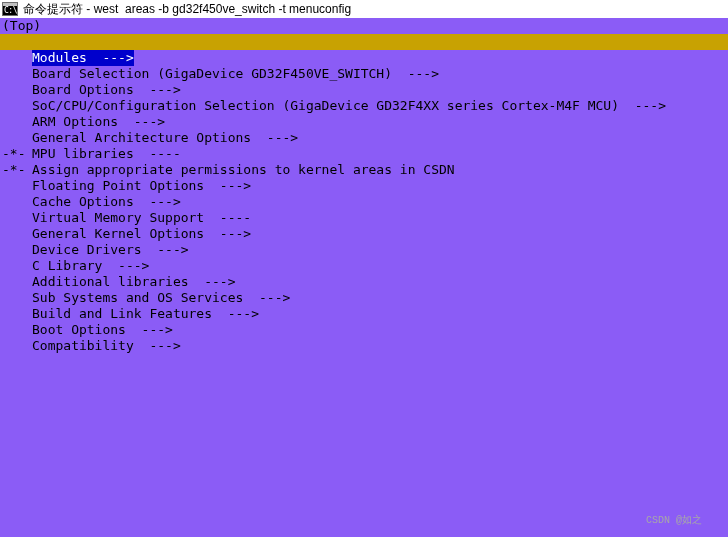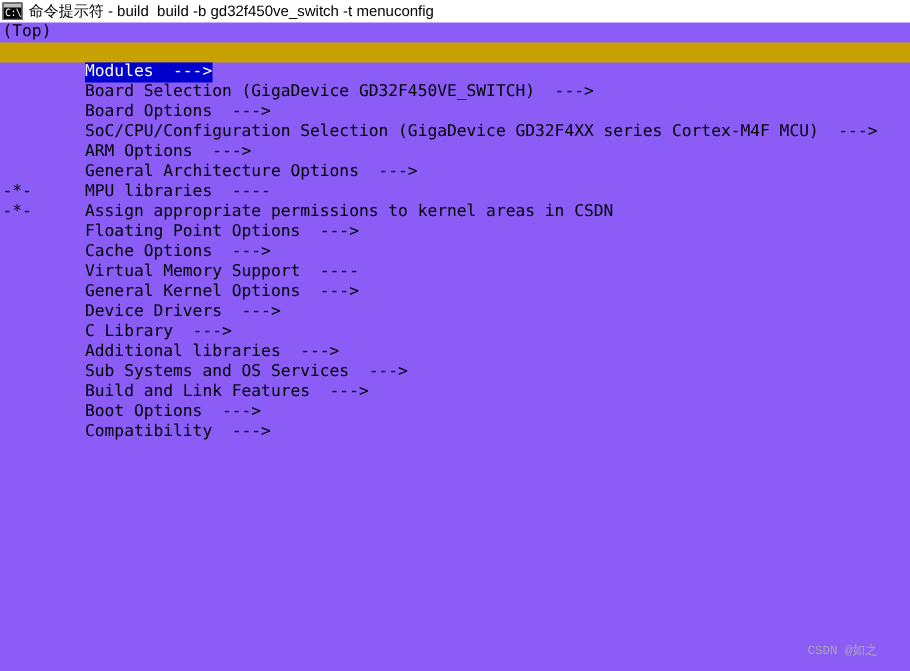--- a/index.html
+++ b/index.html
@@ -103,21 +103,20 @@
     padding-left: 2px;
     box-sizing: border-box;
   }
   .menu-row .prefix {
     display: inline-block;
     width: 30px;
     white-space: pre;
   }
   .menu-row .label {
     white-space: pre;
-    margin-left: 36px;
   }
   .menu-row.selected .sel {
     background: #0000cc;
     color: #ffffff;
     display: inline-block;
   }
   .menu-row.selected .prefix {
     background: #0000cc;
   }
 
@@ -137,21 +136,21 @@
 <body>
 
 <div id="app">
 
   <div class="titlebar">
     <div class="title-icon">
       <div class="frame"></div>
       <div class="topbar"></div>
       <div class="prompt">C:\</div>
     </div>
-    <span class="title-text">命令提示符 - build  build -b gd32f450ve_switch -t menuconfig</span>
+    <span class="title-text">命令提示符 - west  areas -b gd32f450ve_switch -t menuconfig</span>
   </div>
 
   <div class="terminal">
 
     <div class="term-line">(Top)</div>
 
     <div class="gold-bar"></div>
 
     <div id="menu-list">
         <div class="menu-row selected"><span class="prefix"></span><span class="label sel">Modules  ---&gt;</span></div>

